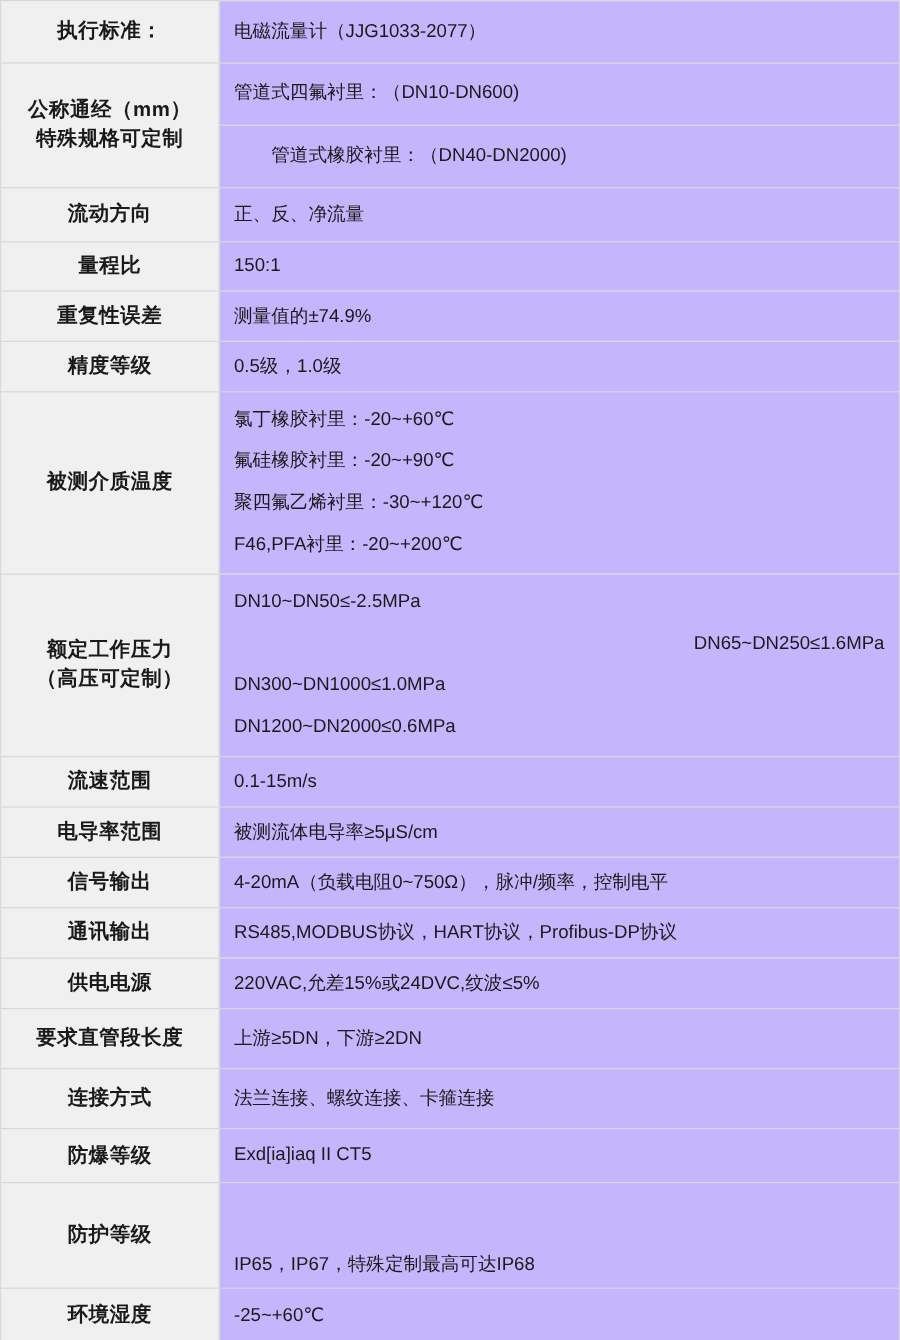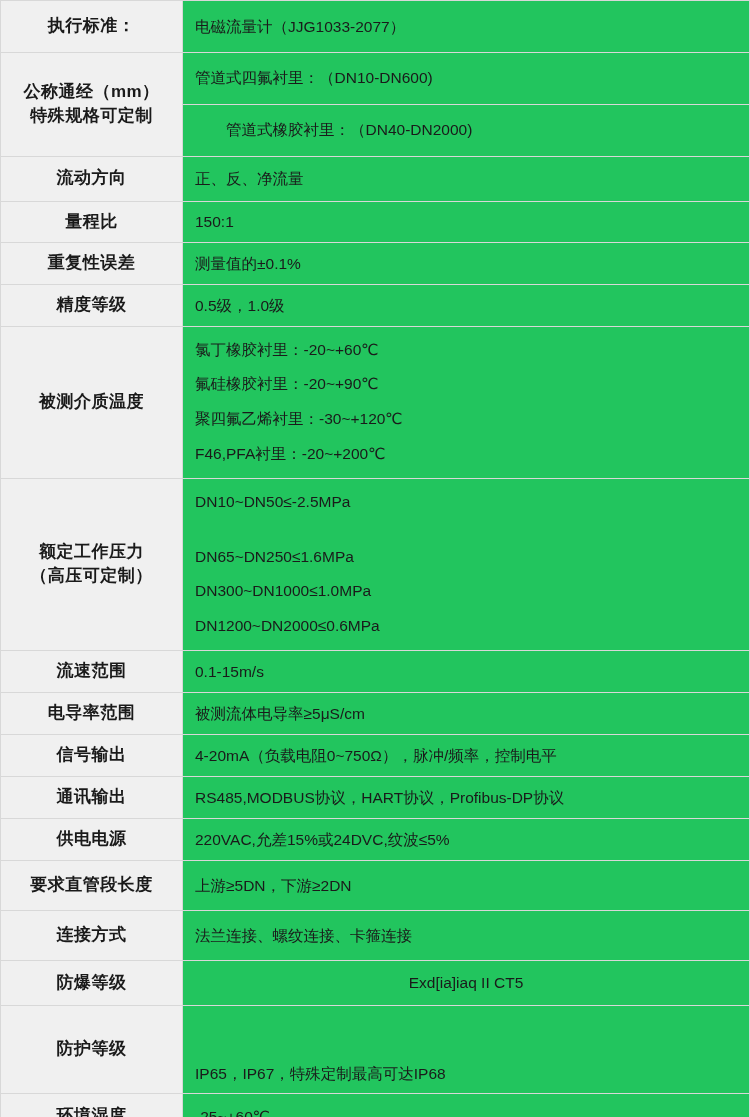--- a/index.html
+++ b/index.html
@@ -29,21 +29,21 @@
     background: #f0f0f0;
     text-align: center;
     font-size: 17px;
     font-weight: bold;
     color: #1a1a1a;
     padding: 8px 6px;
     letter-spacing: 0.5px;
     line-height: 1.45;
   }
   td.value-cell {
-    background: #22c55e;
+    background: #c4b5fd;
     text-align: left;
     font-size: 15.5px;
     color: #1a1a1a;
     padding: 8px 12px;
     line-height: 1.5;
   }
   .label-line {
     display: block;
   }
   .multi-line {
@@ -101,21 +101,21 @@
         </td>
         <td class="value-cell">
           <span class="label-line" style="text-align: left;">150:1</span>
         </td>
       </tr>
       <tr>
         <td class="label-cell" style="height: 41px;">
           <span class="label-line">重复性误差</span>
         </td>
         <td class="value-cell">
-          <span class="label-line" style="text-align: left;">测量值的±0.1%</span>
+          <span class="label-line" style="text-align: left;">测量值的±74.9%</span>
         </td>
       </tr>
       <tr>
         <td class="label-cell" style="height: 41px;">
           <span class="label-line">精度等级</span>
         </td>
         <td class="value-cell">
           <span class="label-line" style="text-align: left;">0.5级，1.0级</span>
         </td>
       </tr>
@@ -130,21 +130,21 @@
           <span class="multi-line" style="text-align: left;">F46,PFA衬里：-20~+200℃</span>
         </td>
       </tr>
       <tr class=" tall-row">
         <td class="label-cell" style="height: 130px;">
           <span class="label-line">额定工作压力</span>
           <span class="label-line">（高压可定制）</span>
         </td>
         <td class="value-cell">
           <span class="multi-line" style="text-align: left;">DN10~DN50≤-2.5MPa</span>
-          <span class="multi-line" style="text-align: left; margin-top: 20px;">DN65~DN250≤1.6MPa</span>
+          <span class="multi-line" style="text-align: right;">DN65~DN250≤1.6MPa</span>
           <span class="multi-line" style="text-align: left;">DN300~DN1000≤1.0MPa</span>
           <span class="multi-line" style="text-align: left;">DN1200~DN2000≤0.6MPa</span>
         </td>
       </tr>
       <tr>
         <td class="label-cell" style="height: 42px;">
           <span class="label-line">流速范围</span>
         </td>
         <td class="value-cell">
           <span class="label-line" style="text-align: left;">0.1-15m/s</span>
@@ -196,21 +196,21 @@
         </td>
         <td class="value-cell">
           <span class="label-line" style="text-align: left;">法兰连接、螺纹连接、卡箍连接</span>
         </td>
       </tr>
       <tr>
         <td class="label-cell" style="height: 45px;">
           <span class="label-line">防爆等级</span>
         </td>
         <td class="value-cell">
-          <span class="label-line" style="text-align: center;">Exd[ia]iaq II CT5</span>
+          <span class="label-line" style="text-align: left;">Exd[ia]iaq II CT5</span>
         </td>
       </tr>
       <tr>
         <td class="label-cell" style="height: 45px;">
           <span class="label-line">防护等级</span>
         </td>
         <td class="value-cell">
           <span class="label-line" style="text-align: left; margin-top: 48px;">IP65，IP67，特殊定制最高可达IP68</span>
         </td>
       </tr>

